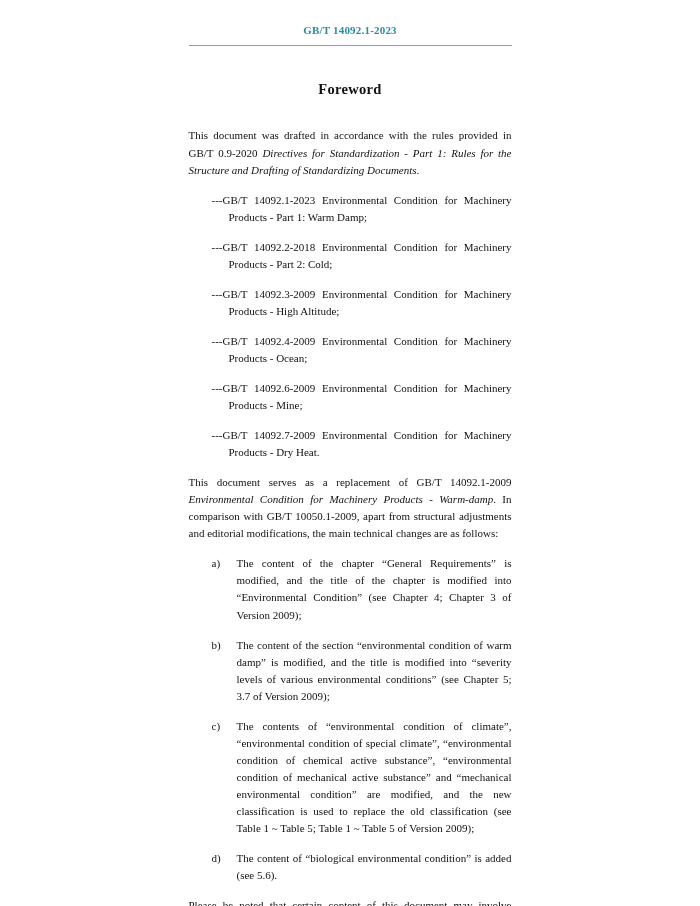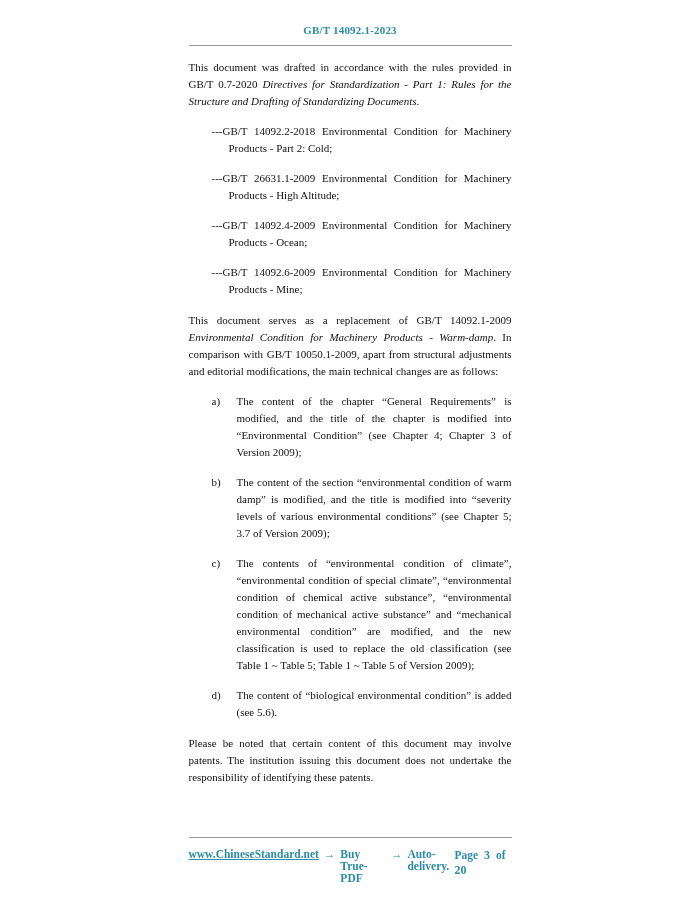--- a/index.html
+++ b/index.html
@@ -44,28 +44,31 @@
 <body>
 
 <div class="page">
 
   <div class="header">
     <div class="doc-num">GB/T 14092.1-2023</div>
     <div class="rule"></div>
   </div>
 
   <div class="content">
+    <h1 class="title">Foreword</h1>
 
-    <p class="para"><span>This document was drafted in accordance with the rules provided in GB/T 0.7-2020 </span><em>Directives for Standardization - Part 1: Rules for the Structure and Drafting of Standardizing Documents</em><span>.</span></p>
+    <p class="para"><span>This document was drafted in accordance with the rules provided in GB/T 0.9-2020 </span><em>Directives for Standardization - Part 1: Rules for the Structure and Drafting of Standardizing Documents</em><span>.</span></p>
 
 
+    <div class="part-item">---GB/T 14092.1-2023 Environmental Condition for Machinery Products - Part 1: Warm Damp;</div>
     <div class="part-item">---GB/T 14092.2-2018 Environmental Condition for Machinery Products - Part 2: Cold;</div>
-    <div class="part-item">---GB/T 26631.1-2009 Environmental Condition for Machinery Products - High Altitude;</div>
+    <div class="part-item">---GB/T 14092.3-2009 Environmental Condition for Machinery Products - High Altitude;</div>
     <div class="part-item">---GB/T 14092.4-2009 Environmental Condition for Machinery Products - Ocean;</div>
     <div class="part-item">---GB/T 14092.6-2009 Environmental Condition for Machinery Products - Mine;</div>
+    <div class="part-item">---GB/T 14092.7-2009 Environmental Condition for Machinery Products - Dry Heat.</div>
 
     <p class="para"><span>This document serves as a replacement of GB/T 14092.1-2009 </span><em>Environmental Condition for Machinery Products - Warm-damp</em><span>. In comparison with GB/T 10050.1-2009, apart from structural adjustments and editorial modifications, the main technical changes are as follows:</span></p>
 
     <div class="change-item">
       <span class="change-label">a)</span>
       <div class="change-text">The content of the chapter “General Requirements” is modified, and the title of the chapter is modified into “Environmental Condition” (see Chapter 4; Chapter 3 of Version 2009);</div>
     </div>
     <div class="change-item">
       <span class="change-label">b)</span>
       <div class="change-text">The content of the section “environmental condition of warm damp” is modified, and the title is modified into “severity levels of various environmental conditions” (see Chapter 5; 3.7 of Version 2009);</div>

